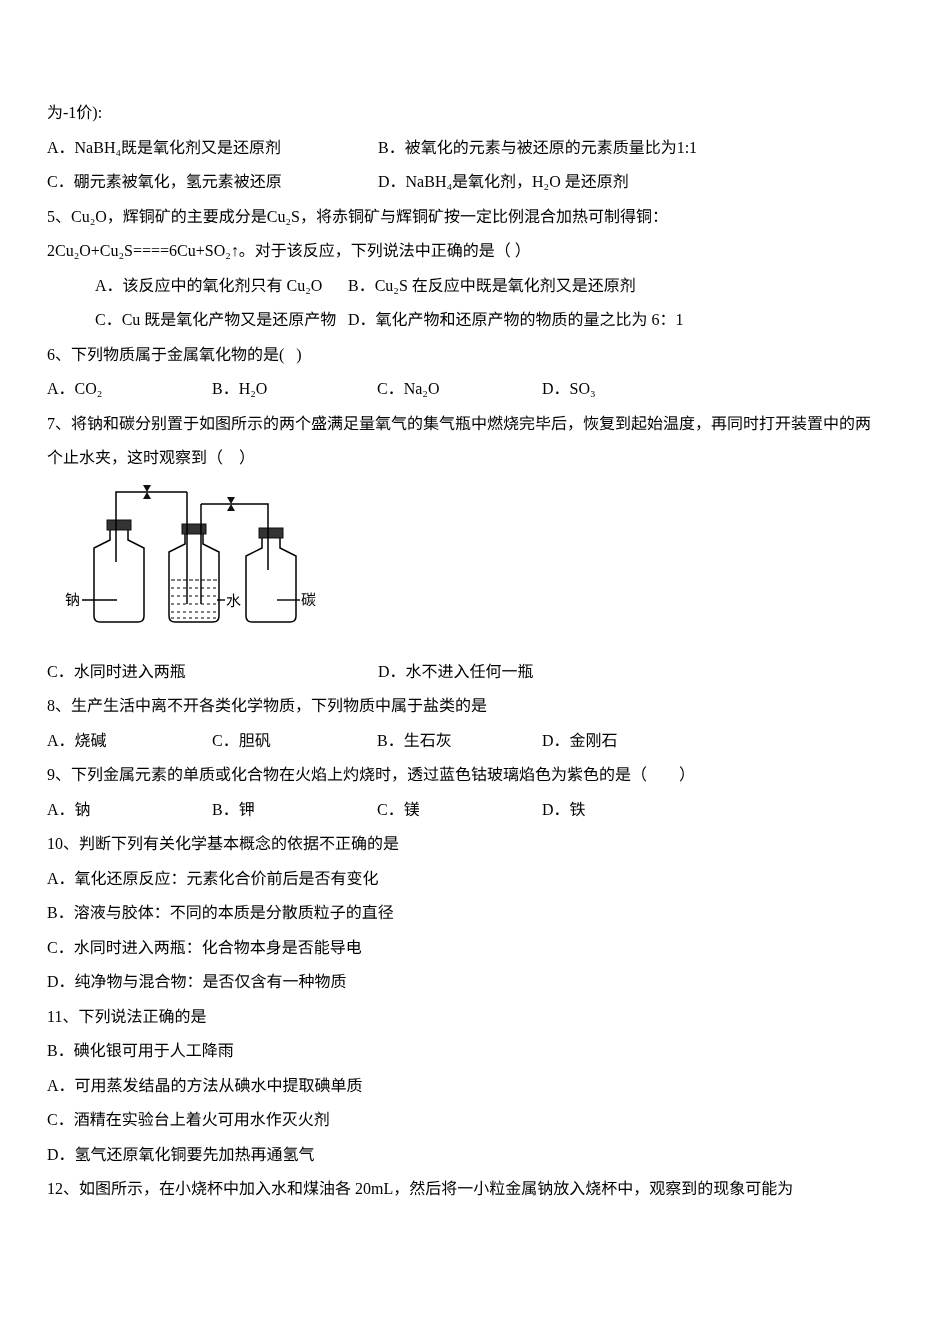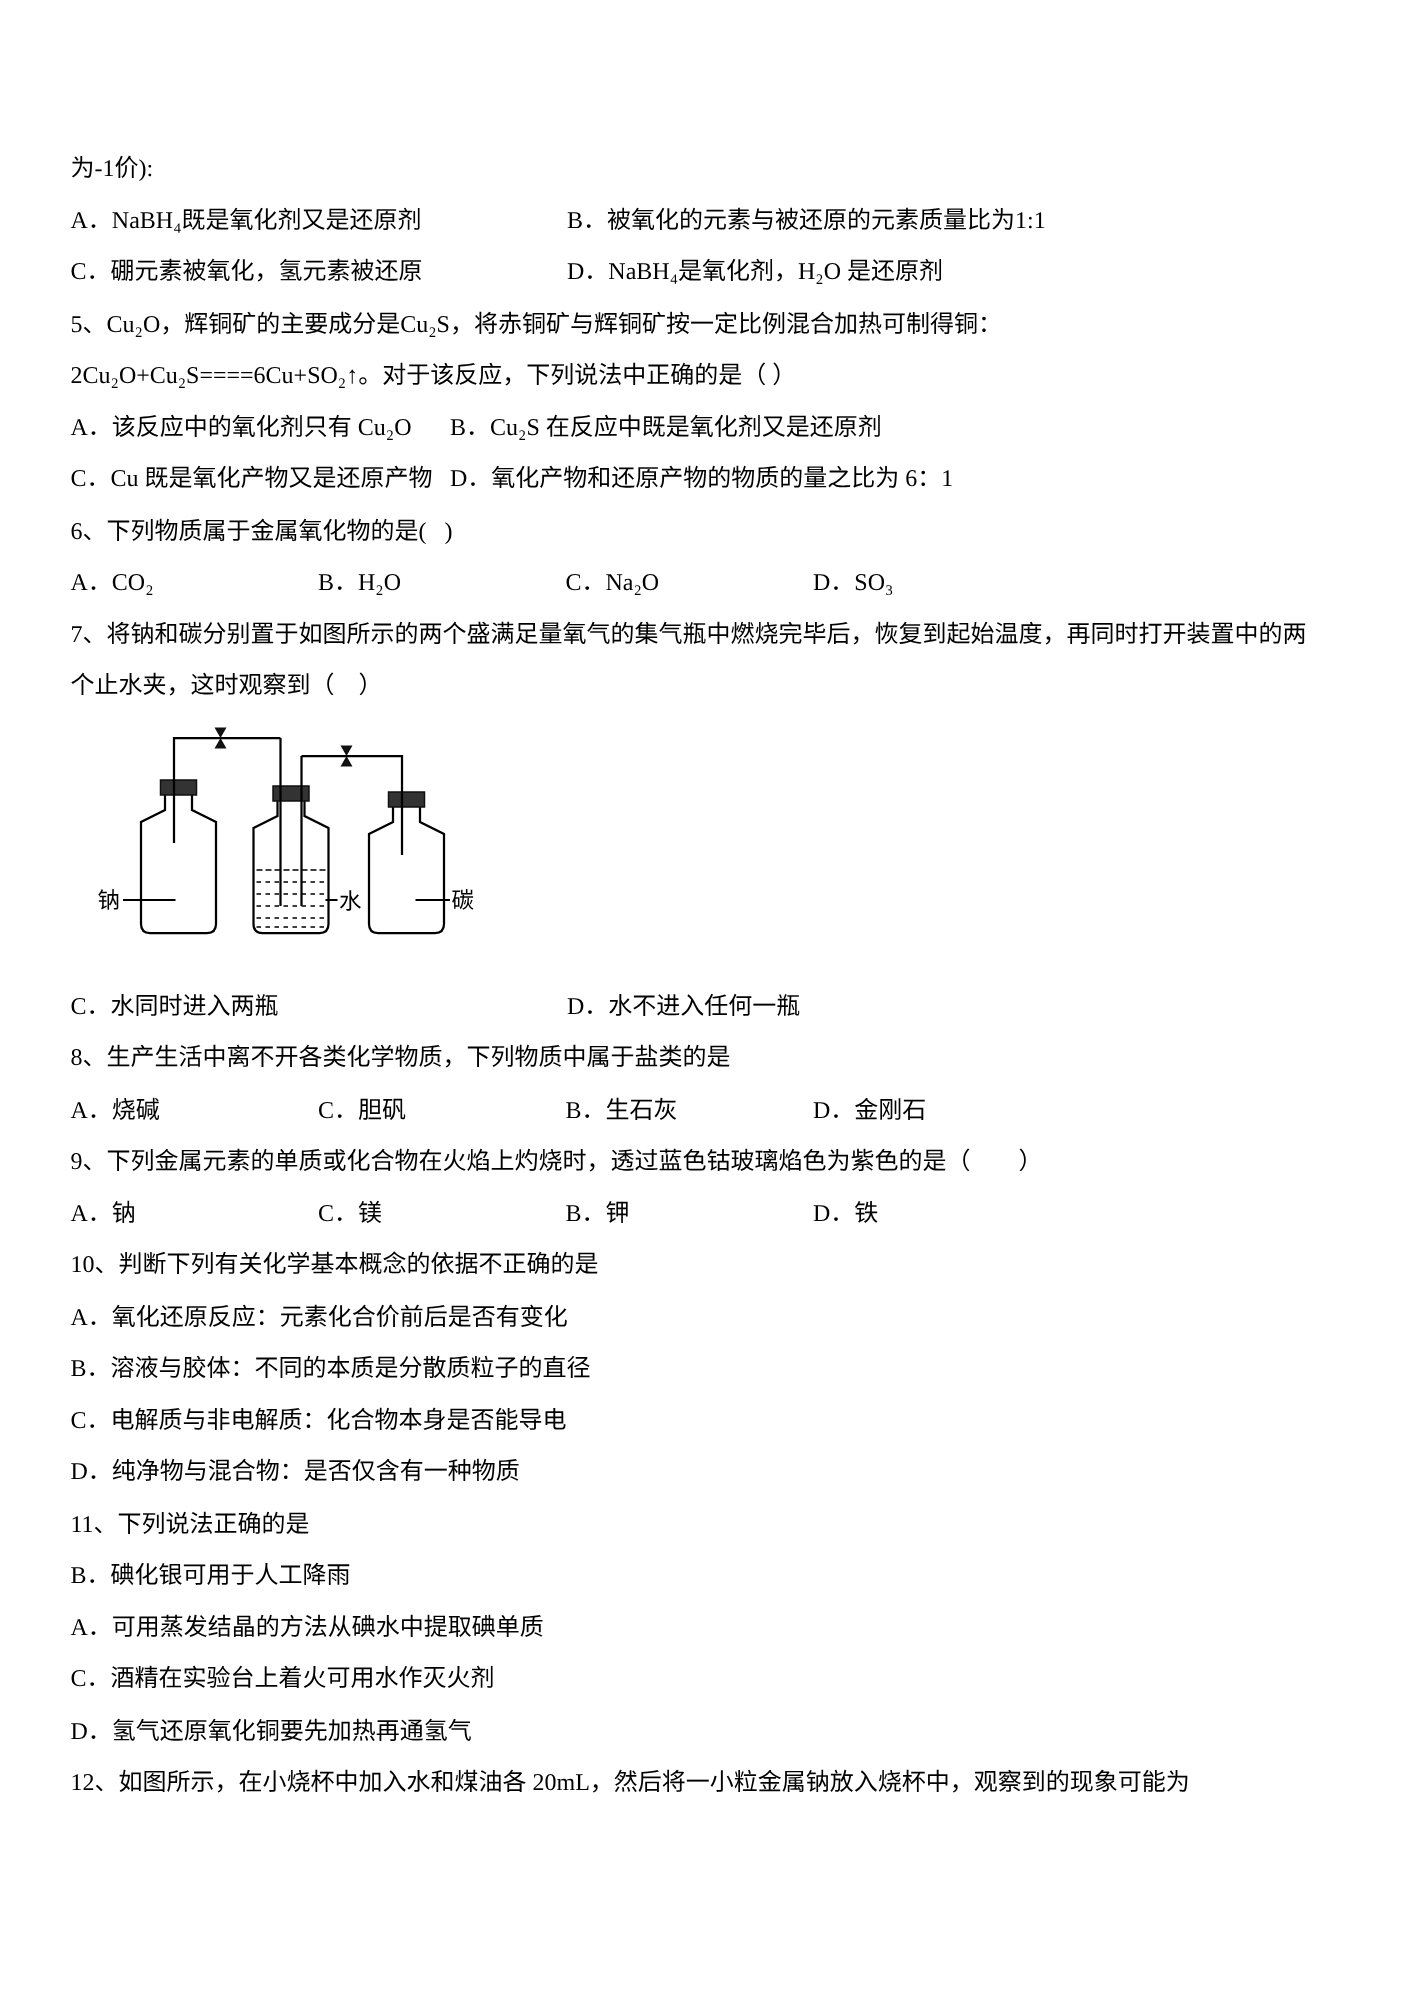--- a/index.html
+++ b/index.html
@@ -13,21 +13,21 @@
   }
   .page { padding: 96px 40px 0 47px; }
   .line {
     font-size: 16px;
     line-height: 34.5px;
     white-space: pre-wrap;
   }
   .opts { display: flex; }
   .opts span { white-space: pre-wrap; }
   .w331 { flex: 0 0 331px; }
-  .w253 { flex: 0 0 253px; }
+  .w253 { flex: 0 0 253px; margin-left: 48px; }
   .w165 { flex: 0 0 165px; }
   .figure-wrap { margin: 6px 0 8px 12px; line-height: 0; }
   svg text { font-family: "Liberation Serif", "DejaVu Serif", serif; }
 </style>
 </head>
 <body>
 
 <div class="page">
 
   <div class="line">为-1价):</div>
@@ -114,29 +114,29 @@
   <div class="line opts">
     <span class="w165">A．烧碱</span>
     <span class="w165">C．胆矾</span>
     <span class="w165">B．生石灰</span>
     <span>D．金刚石</span>
   </div>
 
   <div class="line">9、下列金属元素的单质或化合物在火焰上灼烧时，透过蓝色钴玻璃焰色为紫色的是（　　）</div>
   <div class="line opts">
     <span class="w165">A．钠</span>
+    <span class="w165">B．钾</span>
     <span class="w165">C．镁</span>
-    <span class="w165">B．钾</span>
     <span>D．铁</span>
   </div>
 
   <div class="line">10、判断下列有关化学基本概念的依据不正确的是</div>
   <div class="line">A．氧化还原反应：元素化合价前后是否有变化</div>
   <div class="line">B．溶液与胶体：不同的本质是分散质粒子的直径</div>
-  <div class="line">C．电解质与非电解质：化合物本身是否能导电</div>
+  <div class="line">C．水同时进入两瓶：化合物本身是否能导电</div>
   <div class="line">D．纯净物与混合物：是否仅含有一种物质</div>
 
   <div class="line">11、下列说法正确的是</div>
   <div class="line">B．碘化银可用于人工降雨</div>
   <div class="line">A．可用蒸发结晶的方法从碘水中提取碘单质</div>
   <div class="line">C．酒精在实验台上着火可用水作灭火剂</div>
   <div class="line">D．氢气还原氧化铜要先加热再通氢气</div>
 
   <div class="line">12、如图所示，在小烧杯中加入水和煤油各 20mL，然后将一小粒金属钠放入烧杯中，观察到的现象可能为</div>
 

